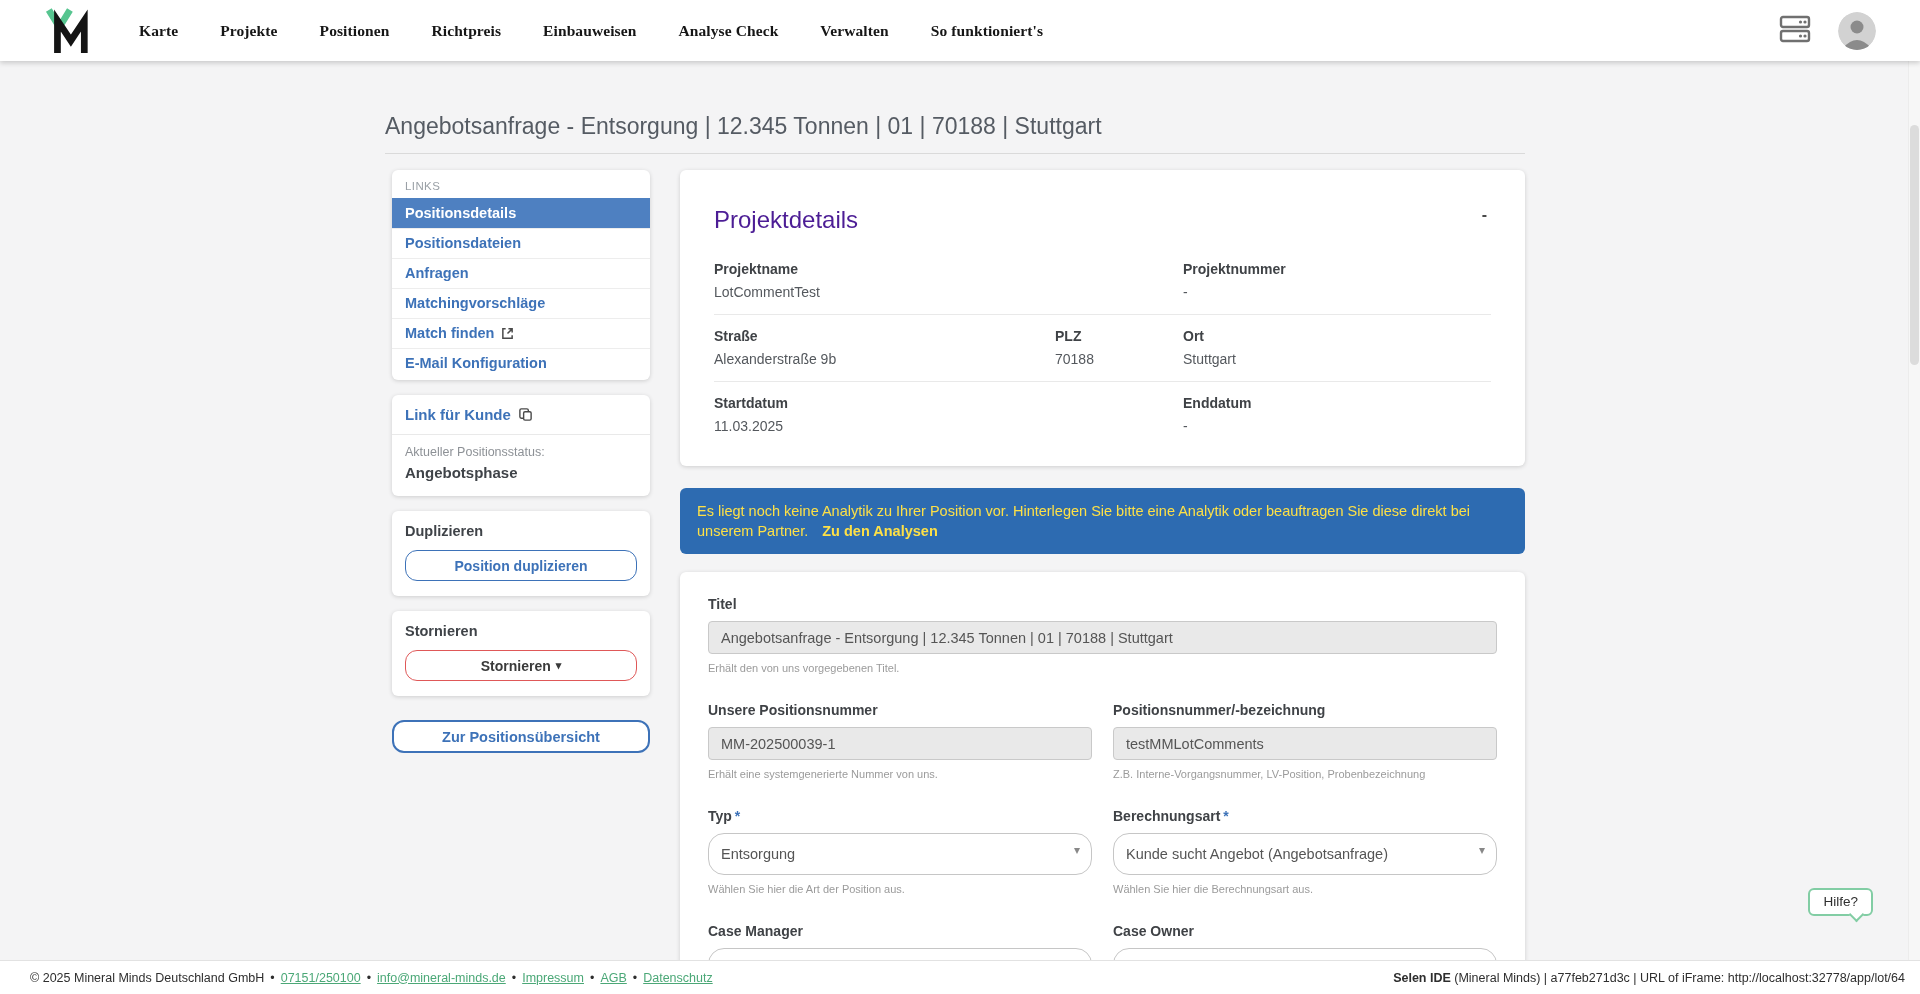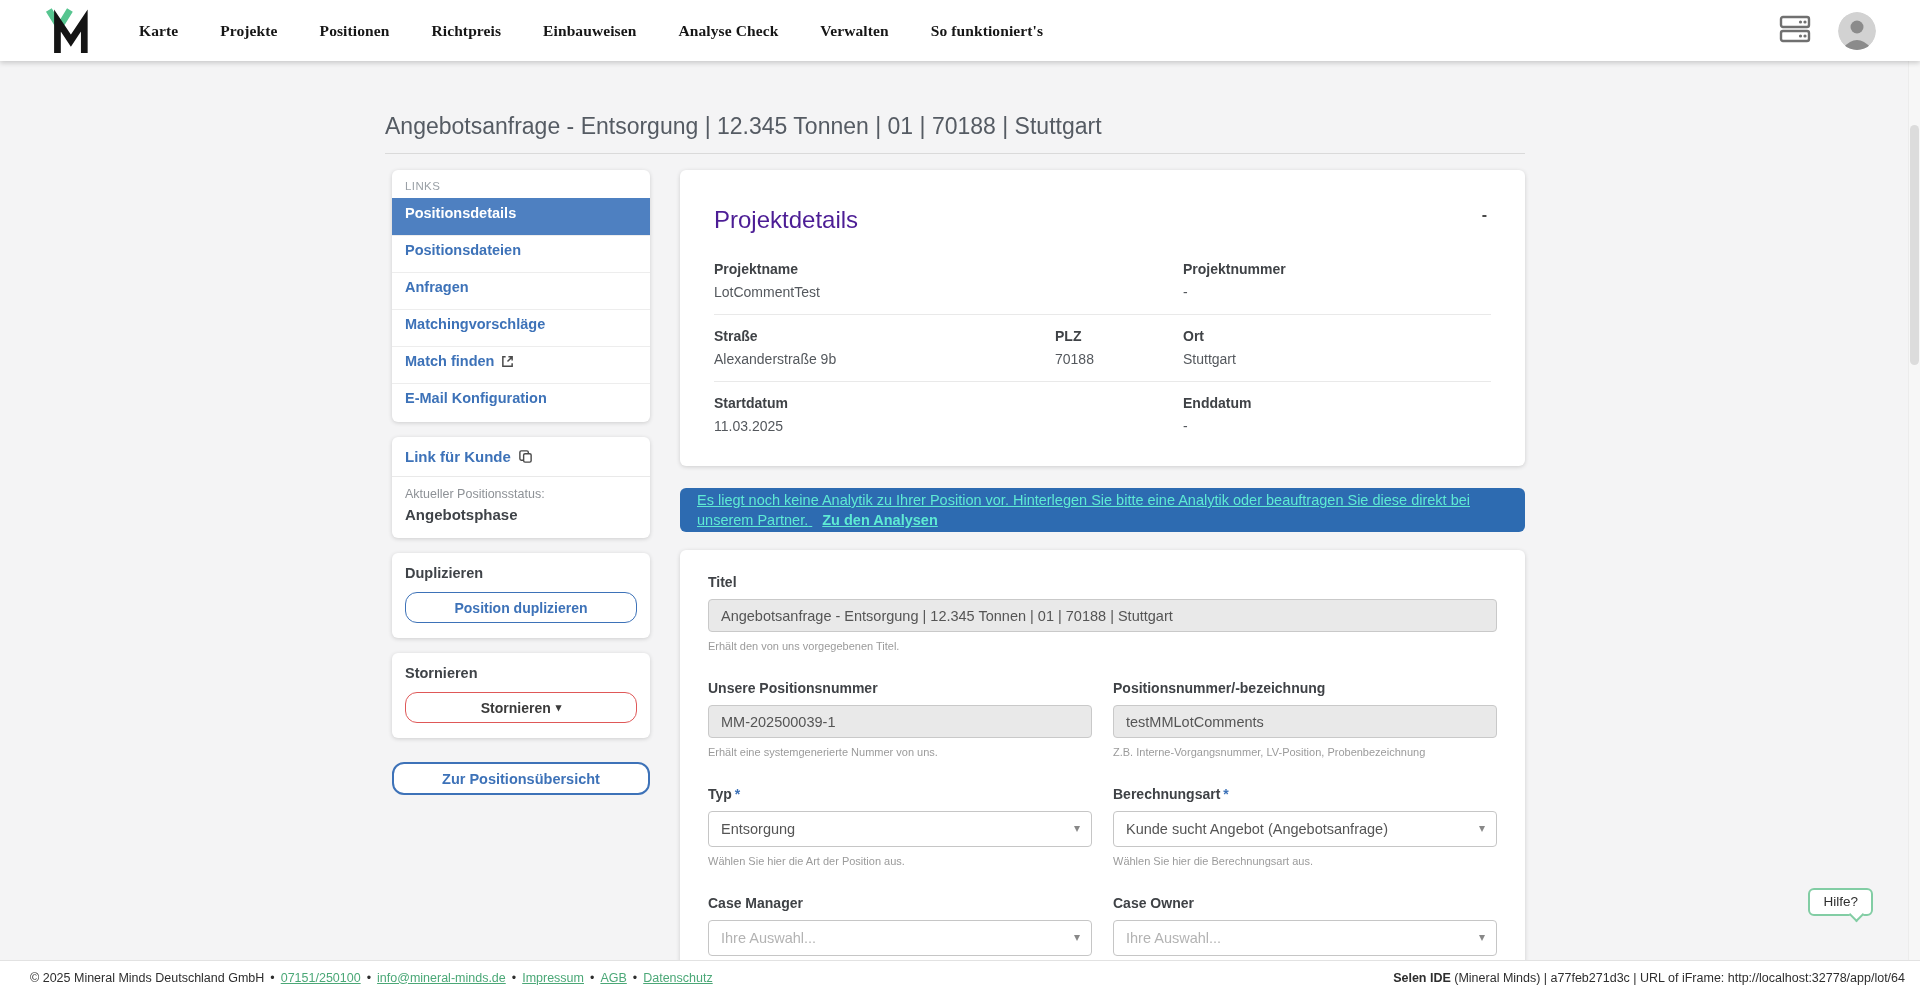--- a/index.html
+++ b/index.html
@@ -35,21 +35,21 @@
   .card {
     background:#ffffff; border-radius:6px;
     box-shadow:0 1px 4px rgba(0,0,0,0.16);
   }
 
   
   .sidebar { position:absolute; left:392px; top:170px; width:258px; }
   .links-card { padding-bottom:2px; margin-bottom:15px; }
   .links-header { font-size:11.5px; color:#9aa0a6; padding:10px 13px 6px; letter-spacing:0.4px; }
   .side-link {
-    padding:6px 13px 14px; font-size:14.5px; font-weight:600; color:#3d72b8;
+    padding:6px 13px 7px; font-size:14.5px; font-weight:600; color:#3d72b8;
     border-top:1px solid #ededed; cursor:pointer; display:flex; align-items:center; gap:7px;
   }
   .side-link.active { background:#4e80c1; color:#ffffff; border-top-color:#4e80c1; }
   .status-card { padding:11px 13px 15px; margin-bottom:15px; }
   .kunde-link { font-size:15px; font-weight:600; color:#3d72b8; cursor:pointer; display:flex; align-items:center; gap:7px; }
   .card-divider { height:1px; background:#e9e9e9; margin:11px -13px 10px; }
   .status-label { font-size:12.5px; color:#8d9196; margin-bottom:5px; }
   .status-value { font-size:15px; font-weight:700; color:#3f4348; }
   .action-card { padding:12px 13px 15px; margin-bottom:15px; }
   .action-header { font-size:14.5px; font-weight:700; color:#3f4348; margin-bottom:11px; }
@@ -78,36 +78,36 @@
   .pd-row {
     display:grid; grid-template-columns:341px 128px 1fr;
     border-bottom:1px solid #e9e9e9; padding:13px 0 14px;
   }
   .pd-row:last-child { border-bottom:none; }
   .pd-cell-13 { grid-column:1 / 3; }
   .pd-label { font-size:14px; font-weight:700; color:#3f4246; margin-bottom:7px; }
   .pd-value { font-size:14px; color:#54585d; }
 
   .banner {
-    background:#2d6bb1; border-radius:6px; color:#5eead4;
-    padding:2px 17px; font-size:14.5px; line-height:20px; margin-bottom:18px;text-decoration:underline;
+    background:#2d6bb1; border-radius:6px; color:#fde047;
+    padding:13px 17px; font-size:14.5px; line-height:20px; margin-bottom:18px;
   }
   .banner-link { font-weight:700; margin-left:10px; cursor:pointer; white-space:nowrap; }
 
   .form-card { padding:24px 28px 60px; height:640px; }
   .f-label { display:block; font-size:14px; font-weight:700; color:#3f4246; margin-bottom:9px; }
   .req { color:#3d72b8; margin-left:3px; }
   .f-input {
     width:100%; height:33px; border:1px solid #c9c9c9; border-radius:4px;
     font-family:"Liberation Sans", sans-serif; font-size:14.5px; color:#555555;
     padding:0 12px; background:#ffffff;
   }
   .f-input[readonly] { background:#e9e9e9; }
   .selectbox {
-    position:relative; width:100%; height:36px; border:1px solid #c6c6c6; border-radius:4px;
+    position:relative; width:100%; height:42px; border:1px solid #c6c6c6; border-radius:16px;
     background:#ffffff; display:flex; align-items:center; padding:0 28px 0 12px;
     font-size:14.5px; color:#555555; cursor:pointer;
   }
   .selectbox .placeholder { color:#b3b3b3; }
   .sel-caret { position:absolute; right:11px; top:9px; font-size:12px; color:#888888; }
   .f-help { font-size:11px; color:#9b9b9b; margin-top:8px; }
   .f-group-full { margin-bottom:28px; }
   .form-row { display:grid; grid-template-columns:1fr 1fr; column-gap:21px; margin-bottom:28px; }
 
   

